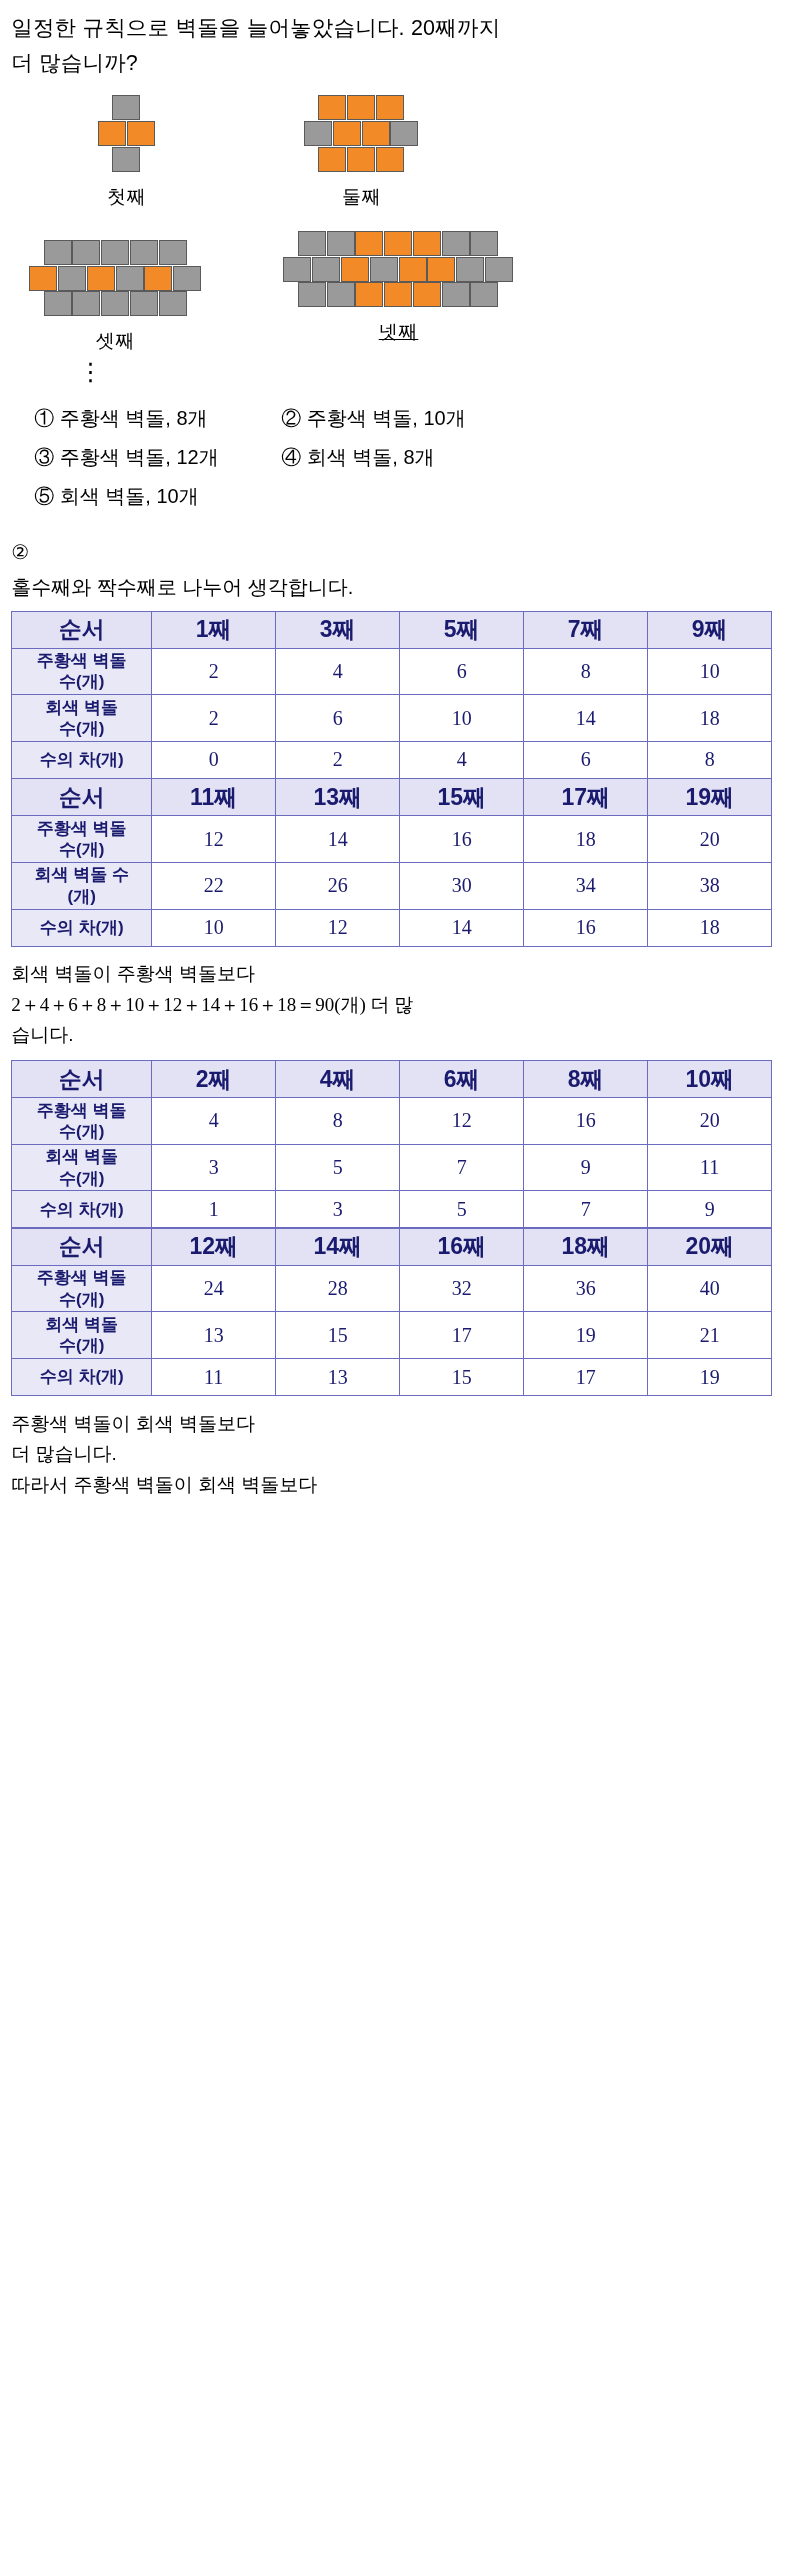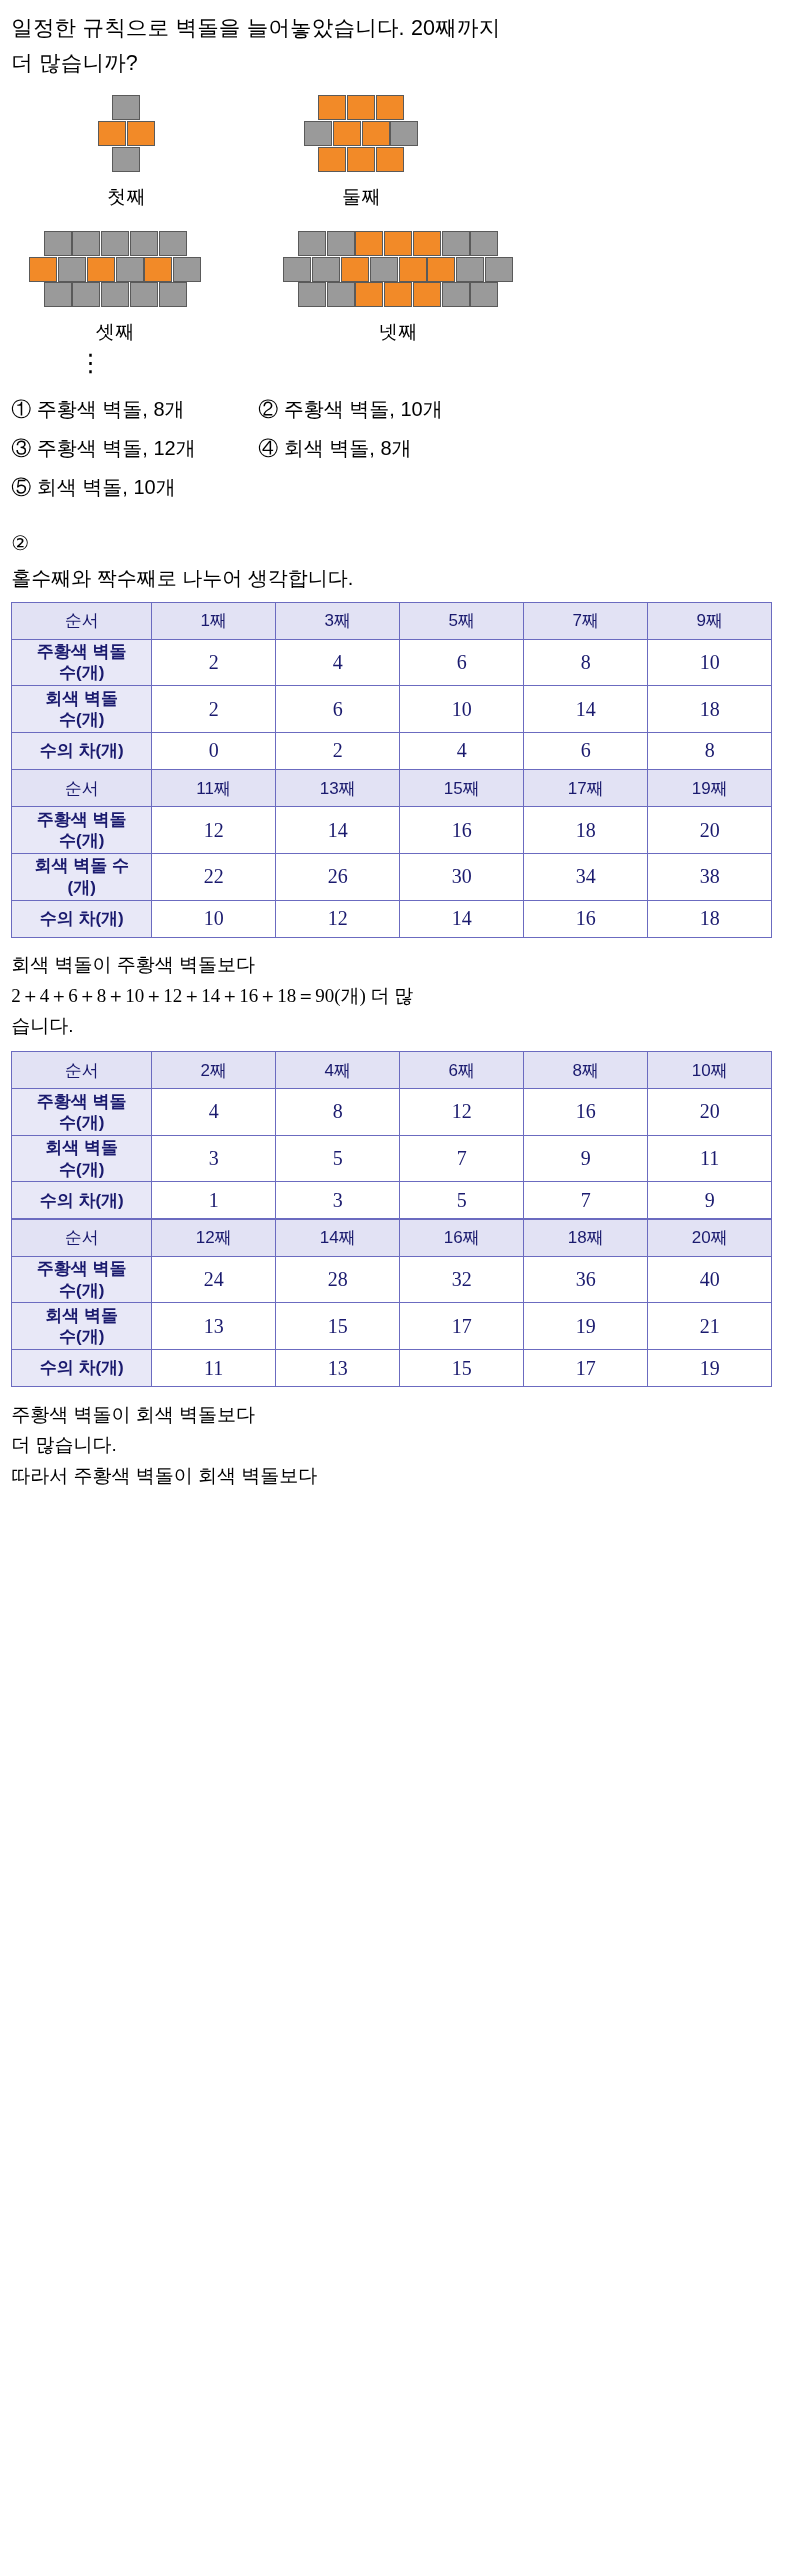--- a/index.html
+++ b/index.html
@@ -69,21 +69,21 @@
   }
   .dots span { display:block; }
 
   
   .choices {
     font-size: 20px;
     font-family: "Liberation Sans", sans-serif;
     line-height: 1.95;
     margin: 8px 0 24px 0;
   }
-  .choice-row { display: flex; }
+  .choice-row { display: flex; margin-left: 23px; }
   .choice {
     width: 247px;
     white-space: pre;
   }
   .answer-mark {
     font-size: 20px;
     font-family: "Liberation Sans", sans-serif;
     margin: 12.8px 0 8px 0;
   }
   .para {
@@ -105,22 +105,22 @@
     text-align: center;
     vertical-align: middle;
     font-size: 19px;
     font-family: "Liberation Serif", serif;
     color: #1a1a6e;
     height: 37px;
   }
   table.tbl td.hd {
     background: #e2e2f4;
     font-family: "Liberation Sans", sans-serif;
-    font-size: 17px;
-    font-weight: normal;
+    font-size: 23px;
+    font-weight: bold;
     color: #1a1a6e;
   }
   table.tbl td.rowlabel {
     background: #e8e8f7;
     font-family: "Liberation Sans", sans-serif;
     font-size: 17px;
     font-weight: bold;
     color: #1a1a6e;
     line-height: 1.25;
     padding: 1.6px 3.2px;
@@ -182,21 +182,21 @@
             <div class="brick o"></div>
             <div class="brick o"></div>
             <div class="brick o"></div>
           </div>
         </div>
         <div class="fig-caption">둘째</div>
       </div>
     </div>
 
     <div class="fig-row">
-      <div class="fig-block" style="width:231px; margin-left:-11.2px;">
+      <div class="fig-block" style="width:231px; margin-left:-11.2px;margin-top:9px;">
         <div class="brickfig">
           <div class="brick-row" style="margin-left:14.4px;">
             <div class="brick g"></div>
             <div class="brick g"></div>
             <div class="brick g"></div>
             <div class="brick g"></div>
             <div class="brick g"></div>
           </div>
           <div class="brick-row">
             <div class="brick o"></div>
@@ -210,21 +210,21 @@
             <div class="brick g"></div>
             <div class="brick g"></div>
             <div class="brick g"></div>
             <div class="brick g"></div>
             <div class="brick g"></div>
           </div>
         </div>
         <div class="fig-caption">셋째</div>
       </div>
 
-      <div class="fig-block" style="width:335px;">
+      <div class="fig-block" style="width:335px;text-decoration:underline;">
         <div class="brickfig">
           <div class="brick-row" style="margin-left:14.4px;">
             <div class="brick g"></div>
             <div class="brick g"></div>
             <div class="brick o"></div>
             <div class="brick o"></div>
             <div class="brick o"></div>
             <div class="brick g"></div>
             <div class="brick g"></div>
           </div>

